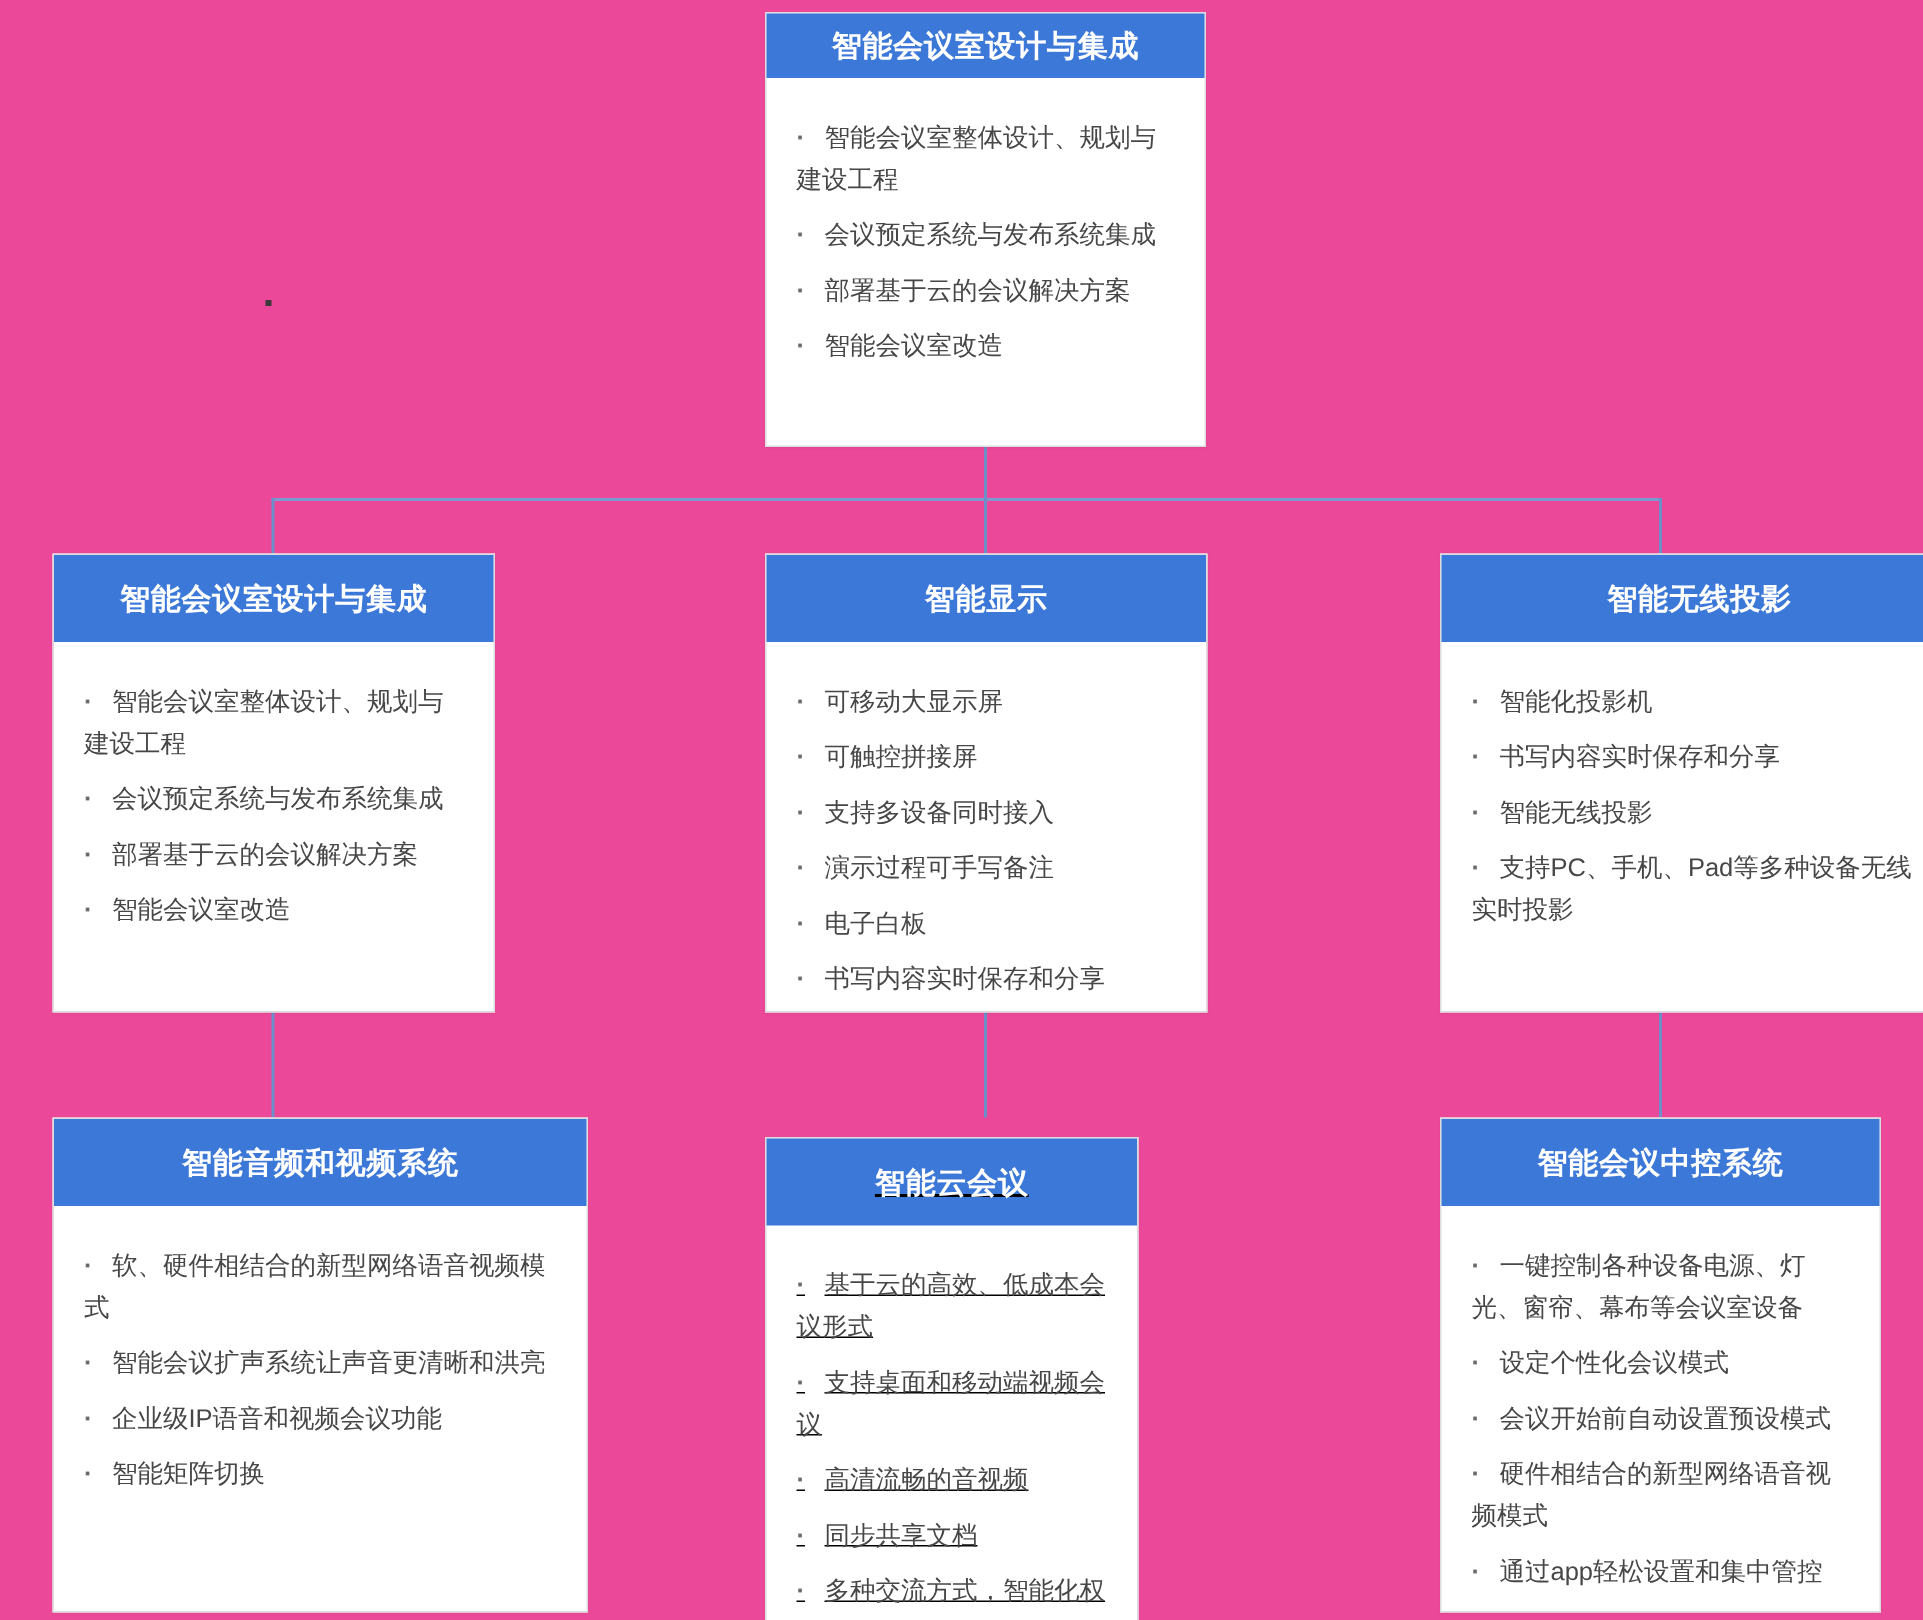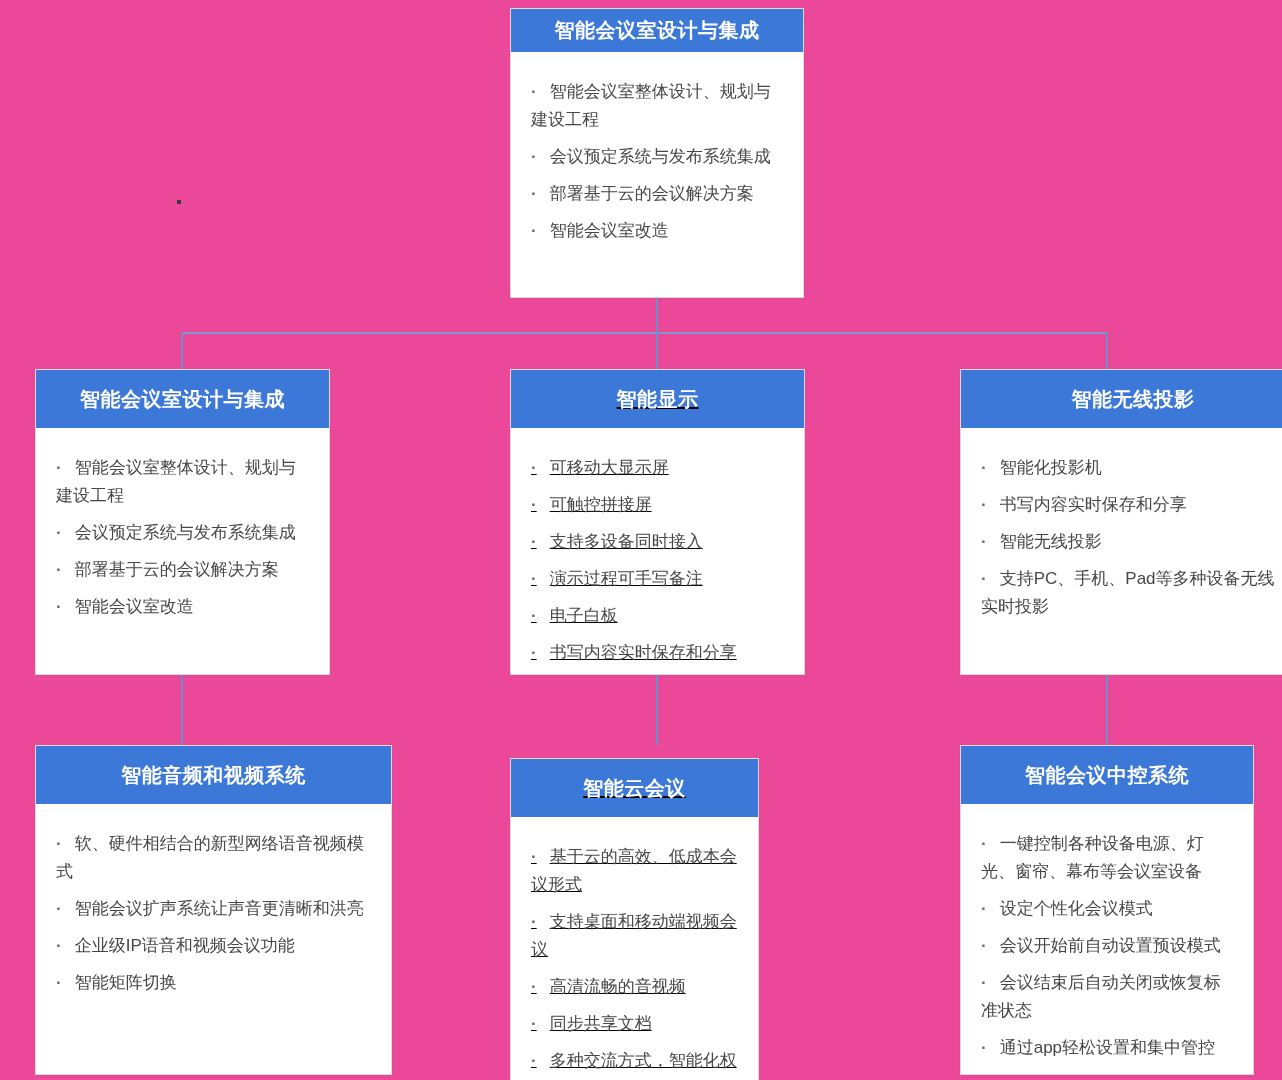--- a/index.html
+++ b/index.html
@@ -104,21 +104,21 @@
     <div class="node-body">
       <ul class="bullets">
           <li>智能会议室整体设计、规划与建设工程</li>
           <li>会议预定系统与发布系统集成</li>
           <li>部署基于云的会议解决方案</li>
           <li>智能会议室改造</li>
         </ul>
     </div>
   </div>
 
-  <div class="node" style="left:510px; top:369px; width:295px; height:306px;text-decoration:underline;">
+  <div class="node" style="left:510px; top:369px; width:295px; height:306px;">
     <div class="node-header tall">智能显示</div>
     <div class="node-body">
       <ul class="bullets">
           <li>可移动大显示屏</li>
           <li>可触控拼接屏</li>
           <li>支持多设备同时接入</li>
           <li>演示过程可手写备注</li>
           <li>电子白板</li>
           <li>书写内容实时保存和分享</li>
         </ul>
@@ -163,19 +163,19 @@
     </div>
   </div>
 
   <div class="node" style="left:960px; top:745px; width:294px; height:330px;">
     <div class="node-header tall">智能会议中控系统</div>
     <div class="node-body">
       <ul class="bullets">
           <li>一键控制各种设备电源、灯光、窗帘、幕布等会议室设备</li>
           <li>设定个性化会议模式</li>
           <li>会议开始前自动设置预设模式</li>
-          <li>会议结束后自动关闭或恢复标准状态</li>
+          <li>硬件相结合的新型网络语音视频模式</li>
           <li>通过app轻松设置和集中管控</li>
         </ul>
     </div>
   </div>
 
 </div>
 
 </body></html>

